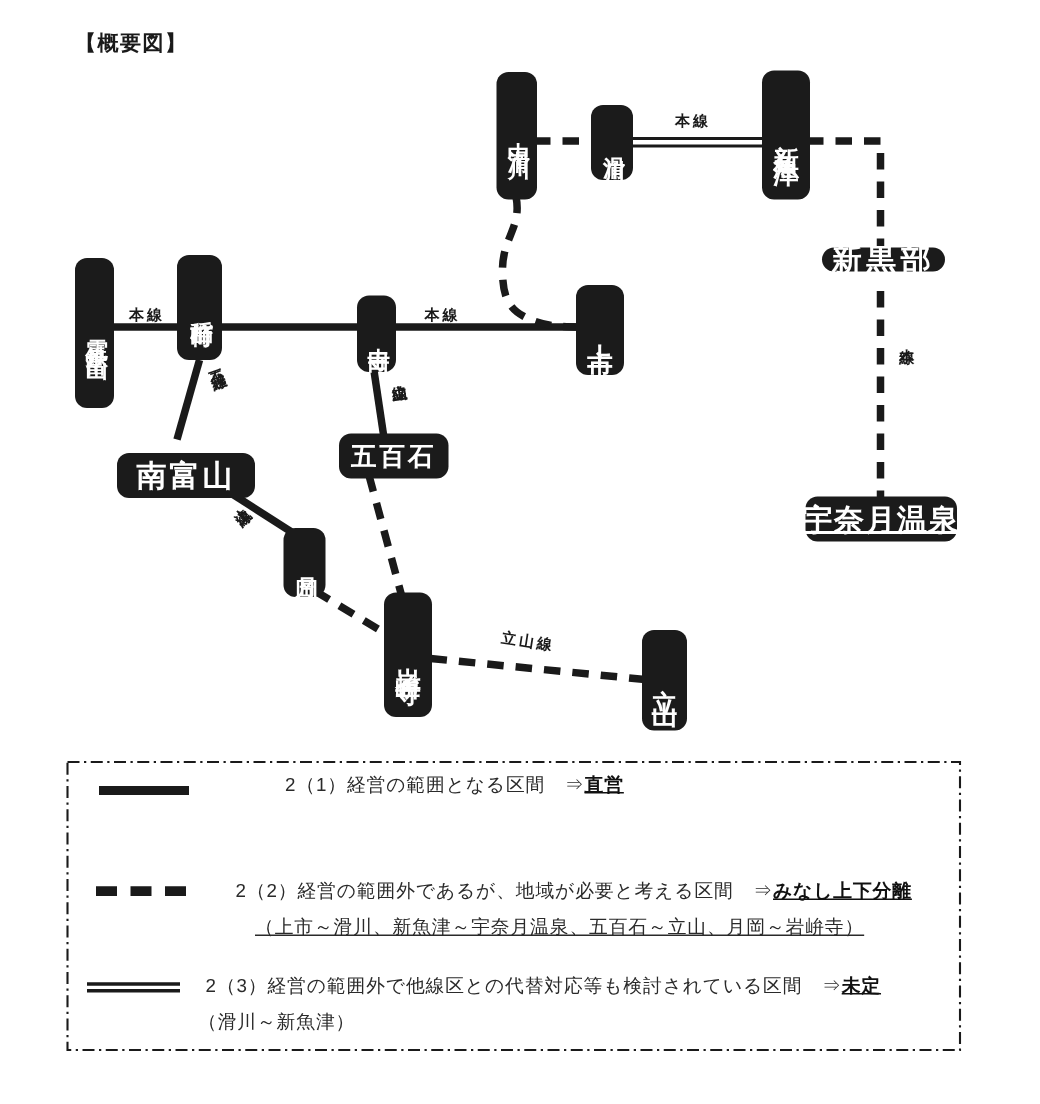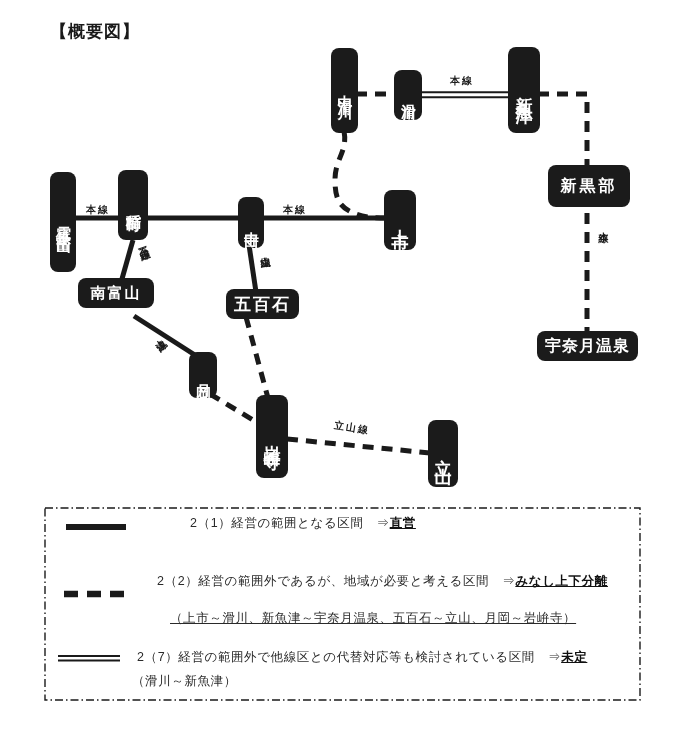--- a/index.html
+++ b/index.html
@@ -1,55 +1,55 @@
 <!DOCTYPE html>
 <html><head>
 <meta charset="utf-8">
 <style>
   html,body{margin:0;padding:0;background:#fff;}
   .stage{position:relative;width:693px;height:736px;background:#ffffff;overflow:hidden;
          font-family:"Liberation Sans",sans-serif;}
-  .title{position:absolute;left:50px;top:20px;font-size:17px;font-weight:bold;color:#1a1a1a;
+  .title{position:absolute;left:50px;top:20px;font-size:14px;font-weight:bold;color:#1a1a1a;
          letter-spacing:1px;}
   svg.lines{position:absolute;left:0;top:0;}
   
   .st{position:absolute;background:#1b1b1b;color:#ffffff;border-radius:8px;
       display:flex;align-items:center;justify-content:center;font-weight:bold;
       box-sizing:border-box;white-space:nowrap;}
   .v{writing-mode:vertical-rl;text-orientation:upright;}
   #st-dentetsu{left:50px;top:172px;width:26px;height:100px;font-size:15px;letter-spacing:4px;}
   #st-inarimachi{left:118px;top:170px;width:30px;height:70px;font-size:15px;letter-spacing:2px;}
   #st-terada{left:238px;top:197px;width:26px;height:51px;font-size:15px;letter-spacing:3px;}
   #st-kamiichi{left:384px;top:190px;width:32px;height:60px;font-size:17px;letter-spacing:5px;}
   #st-nakanamerikawa{left:331px;top:48px;width:27px;height:85px;font-size:15px;letter-spacing:5px;}
   #st-namerikawa{left:394px;top:70px;width:28px;height:50px;font-size:15px;letter-spacing:3px;}
   #st-shinuozu{left:508px;top:47px;width:32px;height:86px;font-size:17px;letter-spacing:5px;}
-  #st-shinkurobe{left:548px;top:165px;width:82px;height:42px;font-size:16px;letter-spacing:3px;}
-  #st-unazuki{left:537px;top:331px;width:101px;height:30px;font-size:16px;letter-spacing:1px;}
-  #st-minamitoyama{left:78px;top:278px;width:76px;height:30px;font-size:15px;letter-spacing:2px;}
+  #st-shinkurobe{left:548px;top:165px;width:82px;height:16px;font-size:20px;letter-spacing:3px;}
+  #st-unazuki{left:537px;top:331px;width:101px;height:30px;font-size:20px;letter-spacing:1px;text-decoration:underline;}
+  #st-minamitoyama{left:78px;top:302px;width:92px;height:30px;font-size:20px;letter-spacing:2px;}
   #st-gohyakkoku{left:226px;top:289px;width:73px;height:30px;font-size:17px;letter-spacing:2px;}
   #st-tsukioka{left:189px;top:352px;width:28px;height:46px;font-size:15px;letter-spacing:2px;}
   #st-iwakuraji{left:256px;top:395px;width:32px;height:83px;font-size:17px;letter-spacing:4px;}
   #st-tateyama{left:428px;top:420px;width:30px;height:67px;font-size:17px;letter-spacing:8px;}
   
   .ll{position:absolute;font-size:10px;font-weight:600;color:#1a1a1a;white-space:nowrap;}
   .llv{writing-mode:vertical-rl;text-orientation:upright;}
   #lb-honsen1{left:86px;top:203px;letter-spacing:2px;}
   #lb-honsen2{left:283px;top:203px;letter-spacing:2px;}
   #lb-honsen3{left:450px;top:74px;letter-spacing:2px;}
   #lb-honsen4{left:596px;top:224px;letter-spacing:1px;}
   #lb-fujikoshi{left:132px;top:240px;transform:rotate(-20deg);transform-origin:top center;letter-spacing:1px;}
   #lb-kamidaki{left:144px;top:335px;transform:rotate(-42deg);transform-origin:top center;letter-spacing:1px;}
   #lb-tateyama1{left:256px;top:249px;transform:rotate(-8deg);transform-origin:top center;letter-spacing:0px;}
   #lb-tateyama2{left:334px;top:421px;transform:rotate(9deg);letter-spacing:2px;}
   
   .lg-main,.lg-sub{position:absolute;font-size:12.5px;color:#2a2a2a;letter-spacing:0.6px;white-space:nowrap;}
   .em{font-weight:bold;text-decoration:underline;color:#111;}
   #lg1-main{left:190px;top:515px;} #lg1-sub{left:200px;top:537px;}
-  #lg2-main{left:157px;top:573px;} #lg2-sub{left:170px;top:610px;text-decoration:underline;}
+  #lg2-main{left:157px;top:586px;} #lg2-sub{left:170px;top:610px;text-decoration:underline;}
   #lg3-main{left:137px;top:649px;} #lg3-sub{left:132px;top:673px;}
 </style>
 </head>
 <body>
 
 <div class="stage">
 
   <div class="title">【概要図】</div>
 
   <svg class="lines" width="693" height="736" viewBox="0 0 693 736">
@@ -106,16 +106,16 @@
   <div class="ll llv" id="lb-fujikoshi">不二越線</div>
   <div class="ll llv" id="lb-kamidaki">上滝線</div>
   <div class="ll llv" id="lb-tateyama1">立山線</div>
   <div class="ll" id="lb-tateyama2">立山線</div>
 
   <div class="lg-main" id="lg1-main"><span>2（1）経営の範囲となる区間　⇒</span><span class="em">直営</span></div>
 
   <div class="lg-main" id="lg2-main"><span>2（2）経営の範囲外であるが、地域が必要と考える区間　⇒</span><span class="em">みなし上下分離</span></div>
   <div class="lg-sub" id="lg2-sub">（上市～滑川、新魚津～宇奈月温泉、五百石～立山、月岡～岩峅寺）</div>
 
-  <div class="lg-main" id="lg3-main"><span>2（7）経営の範囲外で他線区との代替対応等も検討されている区間　⇒</span><span class="em">未定</span></div>
+  <div class="lg-main" id="lg3-main"><span>2（3）経営の範囲外で他線区との代替対応等も検討されている区間　⇒</span><span class="em">未定</span></div>
   <div class="lg-sub" id="lg3-sub">（滑川～新魚津）</div>
 
 </div>
 
 </body></html>

